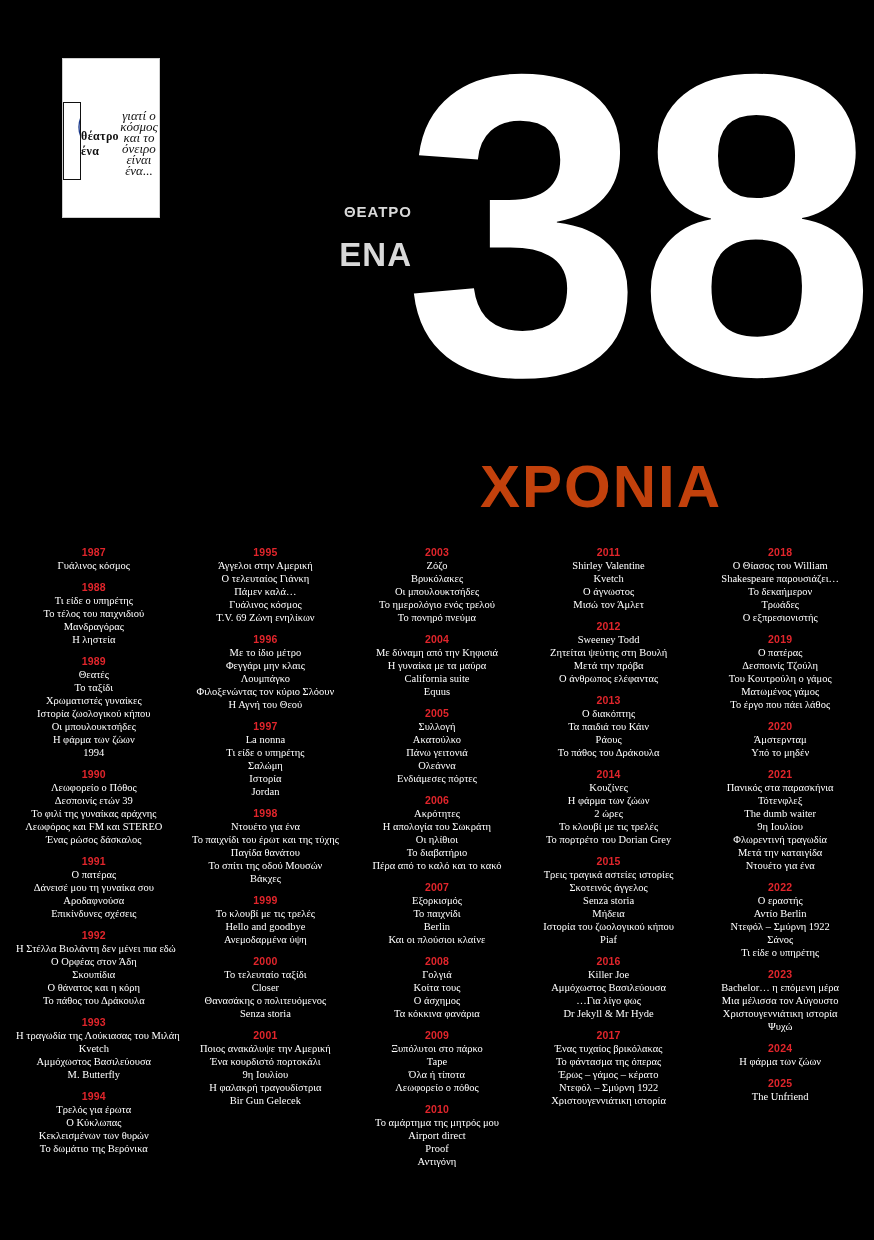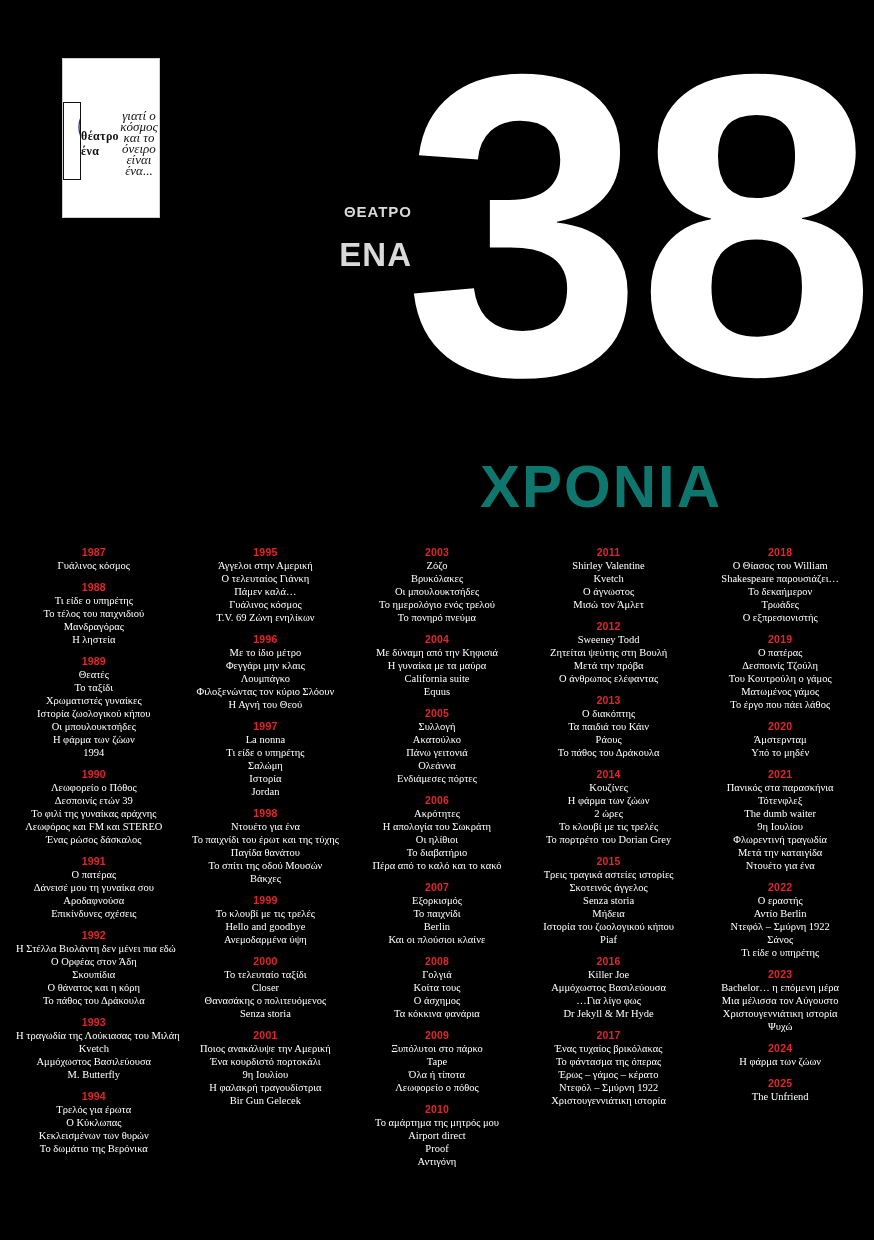--- a/index.html
+++ b/index.html
@@ -61,21 +61,21 @@
     color: #ffffff;
     letter-spacing: -6px;
   }
 
   .xronia {
     position: absolute; left: 480px; top: 452px;
     font-family: "Liberation Sans", sans-serif;
     font-weight: bold;
     font-size: 60px;
     letter-spacing: 2px;
-    color: #0f766e;
+    color: #c2410c;
   }
 
   
   .columns {
     position: absolute; top: 546px; left: 0;
     width: 874px; height: 690px;
     display: flex;
     padding: 0 8px;
   }
   .col {

